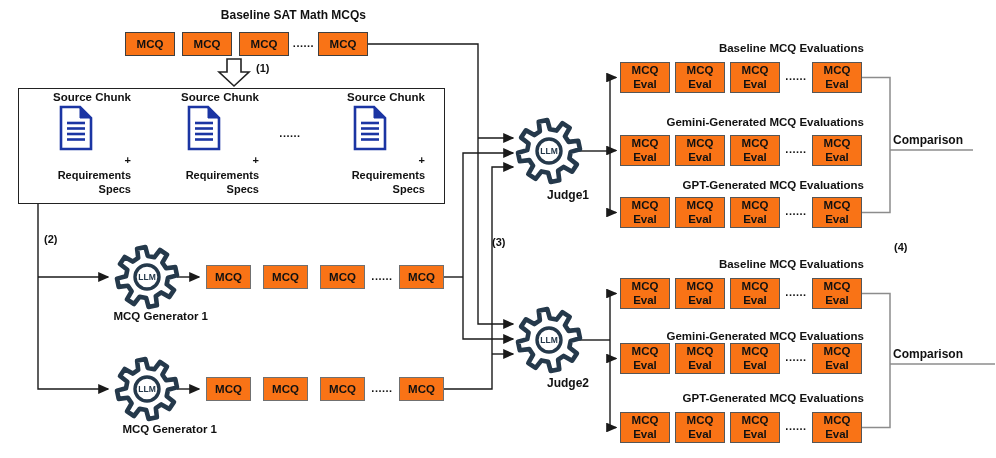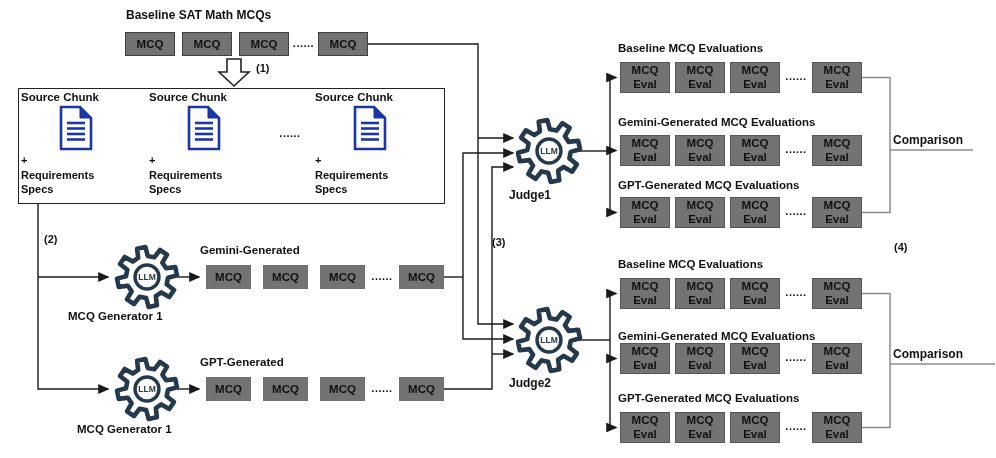--- a/index.html
+++ b/index.html
@@ -10,22 +10,22 @@
   .cmp{stroke:var(--bracket,#8c8c8c);stroke-width:1.5;fill:none}
   .gear{fill:#fff;stroke:var(--gear,#25394b);stroke-width:4.6;stroke-linejoin:round}
   .gear-inner{fill:#fff;stroke:var(--gear,#25394b);stroke-width:3.4}
   .gear-text{font-family:"Liberation Sans",sans-serif;font-weight:700;font-size:8.5px;
              fill:var(--gear,#25394b);text-anchor:middle}
   .doc-outline{fill:#fff;stroke:var(--doc,#1b35a3);stroke-width:2.6;stroke-linejoin:miter}
   .doc-fold{fill:var(--doc,#1b35a3);stroke:var(--doc,#1b35a3);stroke-width:1}
   .doc-line{stroke:var(--doc,#1b35a3);stroke-width:2.6}
   .blockarrow{fill:#fff;stroke:#222;stroke-width:1.6;stroke-linejoin:miter}
   .t{position:absolute;font-weight:700;white-space:nowrap;color:#111;font-size:11.5px}
-  .tc{text-align:left}
-  .bx{position:absolute;background:#737373;border:1.6px solid #3f3f3f;display:flex;
+  .tc{text-align:right}
+  .bx{position:absolute;background:#f97316;border:1.6px solid #3f3f3f;display:flex;
       align-items:center;justify-content:center;font-weight:700;color:#111;box-sizing:border-box}
   .mcqb{width:50px;height:24px;font-size:11.5px}
   .genb{width:45px;height:24px;border-color:#707070;border-width:1.4px;font-size:11.5px}
   .evb{width:50px;height:31px;flex-direction:column;line-height:13.5px;border-color:#565656;
        border-width:1.5px;font-size:11.5px}
   .dots{position:absolute;font-weight:700;color:#111;font-size:11px;text-align:center;letter-spacing:.5px}
   .srcbox{position:absolute;border:1.6px solid #222;background:transparent;box-sizing:border-box}
 </style>
 </head>
 <body>
@@ -132,29 +132,27 @@
     <div>Specs</div>
   </div>
   <div class="t tc" style="left:315px;top:153px;width:110px;font-size:11px;line-height:14.5px">
     <div>+</div>
     <div>Requirements</div>
     <div>Specs</div>
   </div>
   <div class="t" style="left:44px;top:233px;font-size:11px">(2)</div>
 
   <div class="t tc" style="left:68px;top:310px;width:140px">MCQ Generator 1</div>
-  <div class="t tc" style="left:200px;top:244px;width:250px">Gemini-Generated</div>
   <div class="bx genb" style="left:206px;top:265px">MCQ</div>
   <div class="bx genb" style="left:263px;top:265px">MCQ</div>
   <div class="bx genb" style="left:320px;top:265px">MCQ</div>
   <div class="dots" style="left:365px;top:270px;width:34px">......</div>
   <div class="bx genb" style="left:399px;top:265px">MCQ</div>
 
   <div class="t tc" style="left:77px;top:423px;width:140px">MCQ Generator 1</div>
-  <div class="t tc" style="left:200px;top:356px;width:250px">GPT-Generated</div>
   <div class="bx genb" style="left:206px;top:377px">MCQ</div>
   <div class="bx genb" style="left:263px;top:377px">MCQ</div>
   <div class="bx genb" style="left:320px;top:377px">MCQ</div>
   <div class="dots" style="left:365px;top:382px;width:34px">......</div>
   <div class="bx genb" style="left:399px;top:377px">MCQ</div>
 
   <div class="t" style="left:492px;top:236px;font-size:11px">(3)</div>
   <div class="t tc" style="left:509px;top:188px;width:80px;font-size:12px">Judge1</div>
   <div class="t tc" style="left:509px;top:376px;width:80px;font-size:12px">Judge2</div>
   <div class="t" style="left:894px;top:241px;width:30px;font-size:11px">(4)</div>

